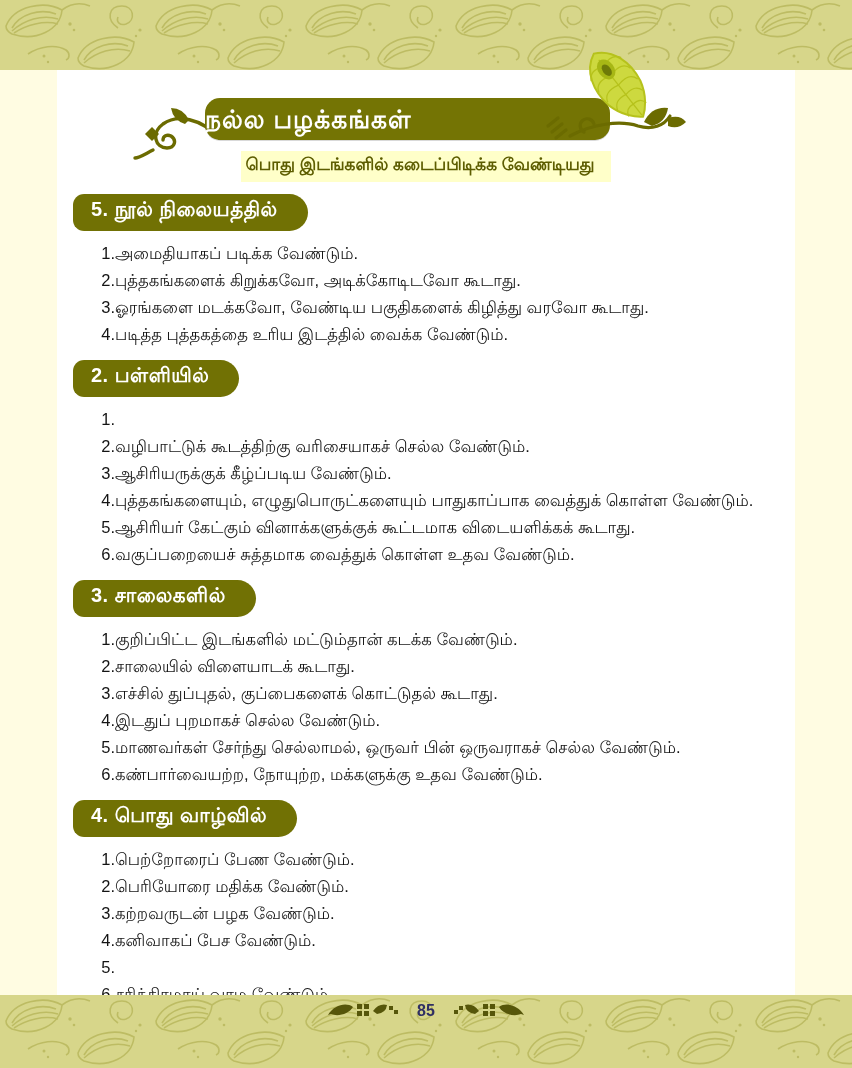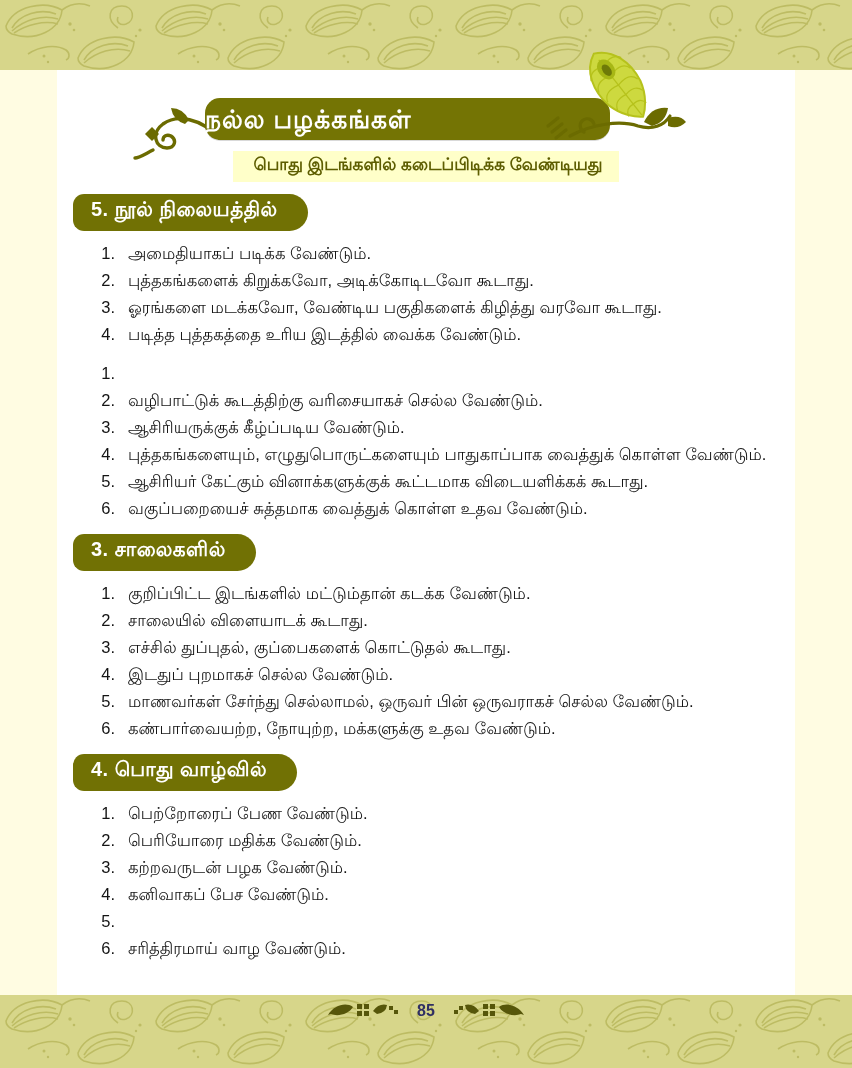--- a/index.html
+++ b/index.html
@@ -16,30 +16,30 @@
   
   .content{position:absolute;left:57px;right:57px;top:70px;bottom:73px;background:#ffffff;}
   .title-wrap{position:relative;margin-top:28px;height:44px;}
   .title-banner{position:absolute;left:148px;width:405px;height:42px;background:#747404;
      border-radius:15px;color:#ffffff;font-weight:bold;font-size:25px;text-align:left;
      line-height:42px;letter-spacing:1px;box-shadow:0 1px 0 rgba(0,0,0,.15);}
   .flourish-left{position:absolute;left:76px;top:8px;}
   .feather{position:absolute;left:483px;top:-58px;}
   .subtitle-row{text-align:center;margin-top:9px;}
   .subtitle{display:inline-block;background:#ffffc9;color:#5d5d00;font-weight:bold;
-     font-size:17px;padding:4px 16px 6px 20px;}
+     font-size:17px;padding:4px 16px 6px 4px;}
   
   .section{margin-top:12px;}
   .section-banner{display:inline-block;margin-left:16px;background:#717104;color:#ffffff;
      font-weight:bold;font-size:20px;padding:4px 30px 8px 18px;
      border-radius:12px 20px 20px 12px;letter-spacing:.5px;}
   .item-list{margin:9px 0 0 28px;}
   .item-row{display:flex;align-items:flex-start;font-size:16.5px;line-height:27px;color:#141414;}
   .item-num{width:30px;min-width:30px;text-align:right;}
-  .item-text{margin-left:13px;}
+  .item-text{}
   
   .footer-row{position:absolute;top:7px;left:0;width:100%;display:flex;align-items:center;
      justify-content:center;gap:16px;}
   .page-num{color:#2f2f63;font-size:16px;font-weight:bold;line-height:18px;}
   svg{display:block;}
 </style>
 </head>
 <body>
 
 <div class="page">
@@ -151,20 +151,21 @@
         <span class="item-text">ஓரங்களை மடக்கவோ, வேண்டிய பகுதிகளைக் கிழித்து வரவோ கூடாது.</span>
       </div>
             <div class="item-row">
         <span class="item-num">4.</span>
         <span class="item-text">படித்த புத்தகத்தை உரிய இடத்தில் வைக்க வேண்டும்.</span>
       </div>
           </div>
   </div>
 
   <div class="section">
+    <div class="section-banner">2. பள்ளியில்</div>
     <div class="item-list">
 
     <div class="item-row">
         <span class="item-num">1.</span>
       </div>
             <div class="item-row">
         <span class="item-num">2.</span>
         <span class="item-text">வழிபாட்டுக் கூடத்திற்கு வரிசையாகச் செல்ல வேண்டும்.</span>
       </div>
             <div class="item-row">

